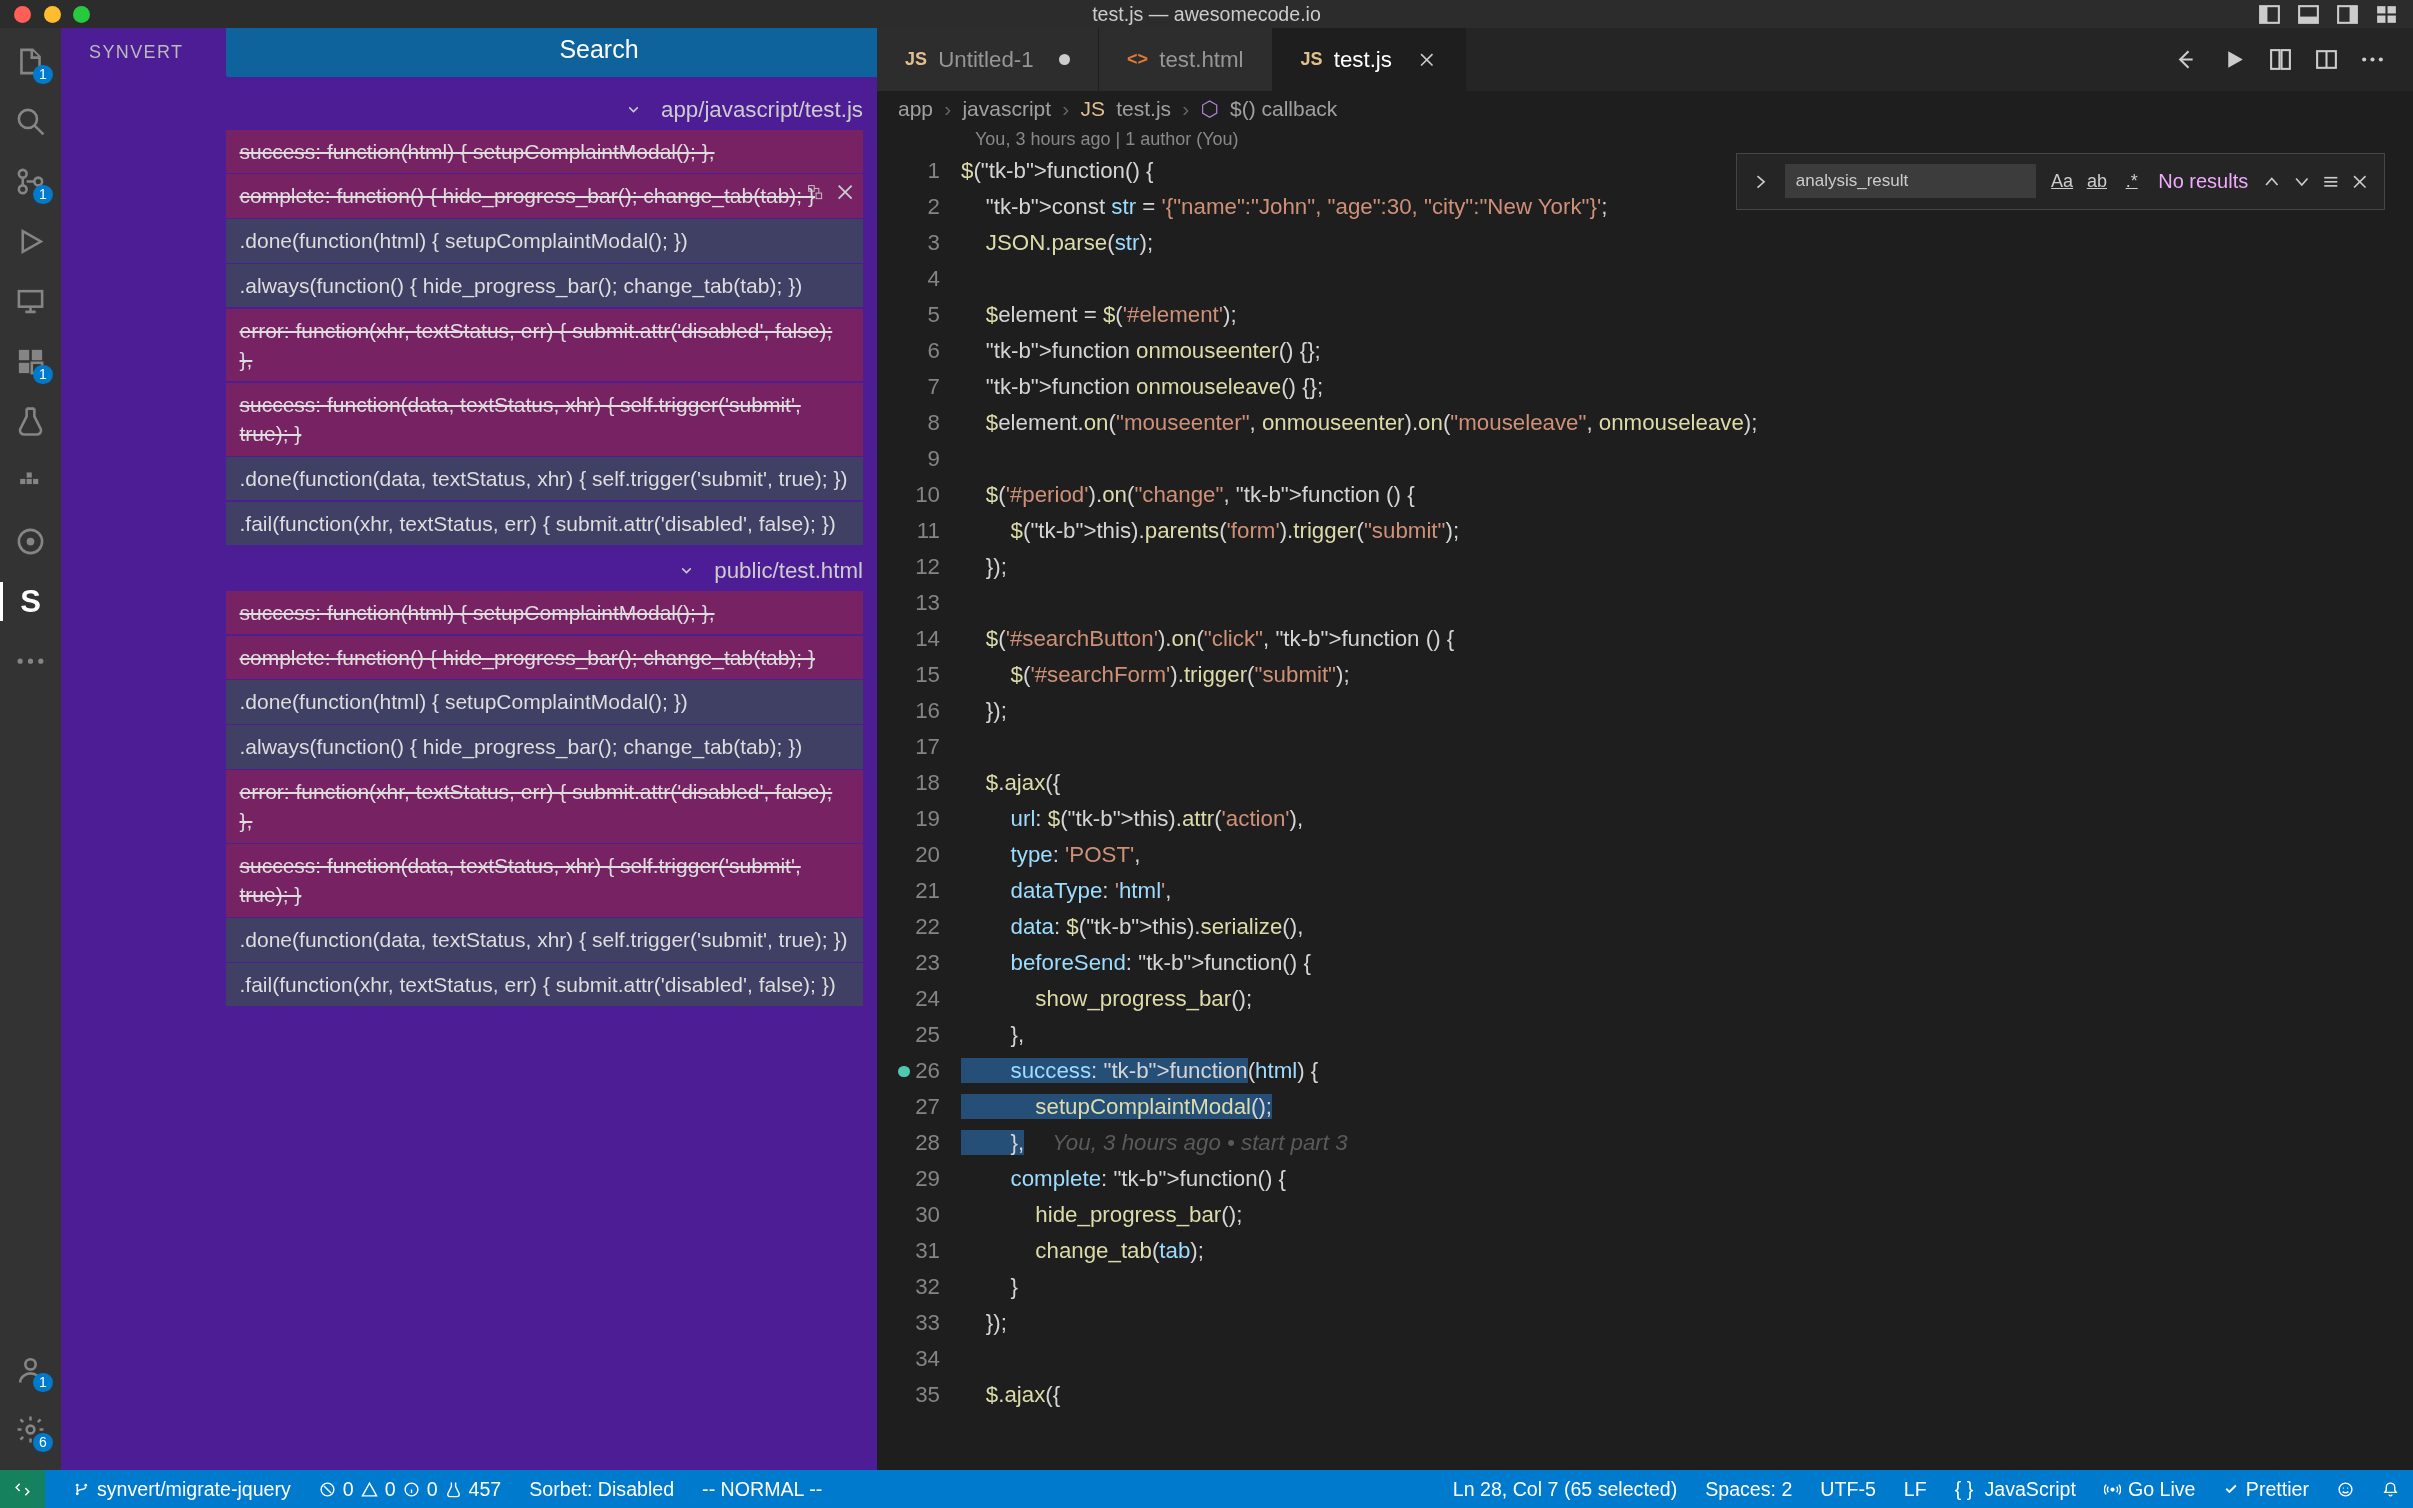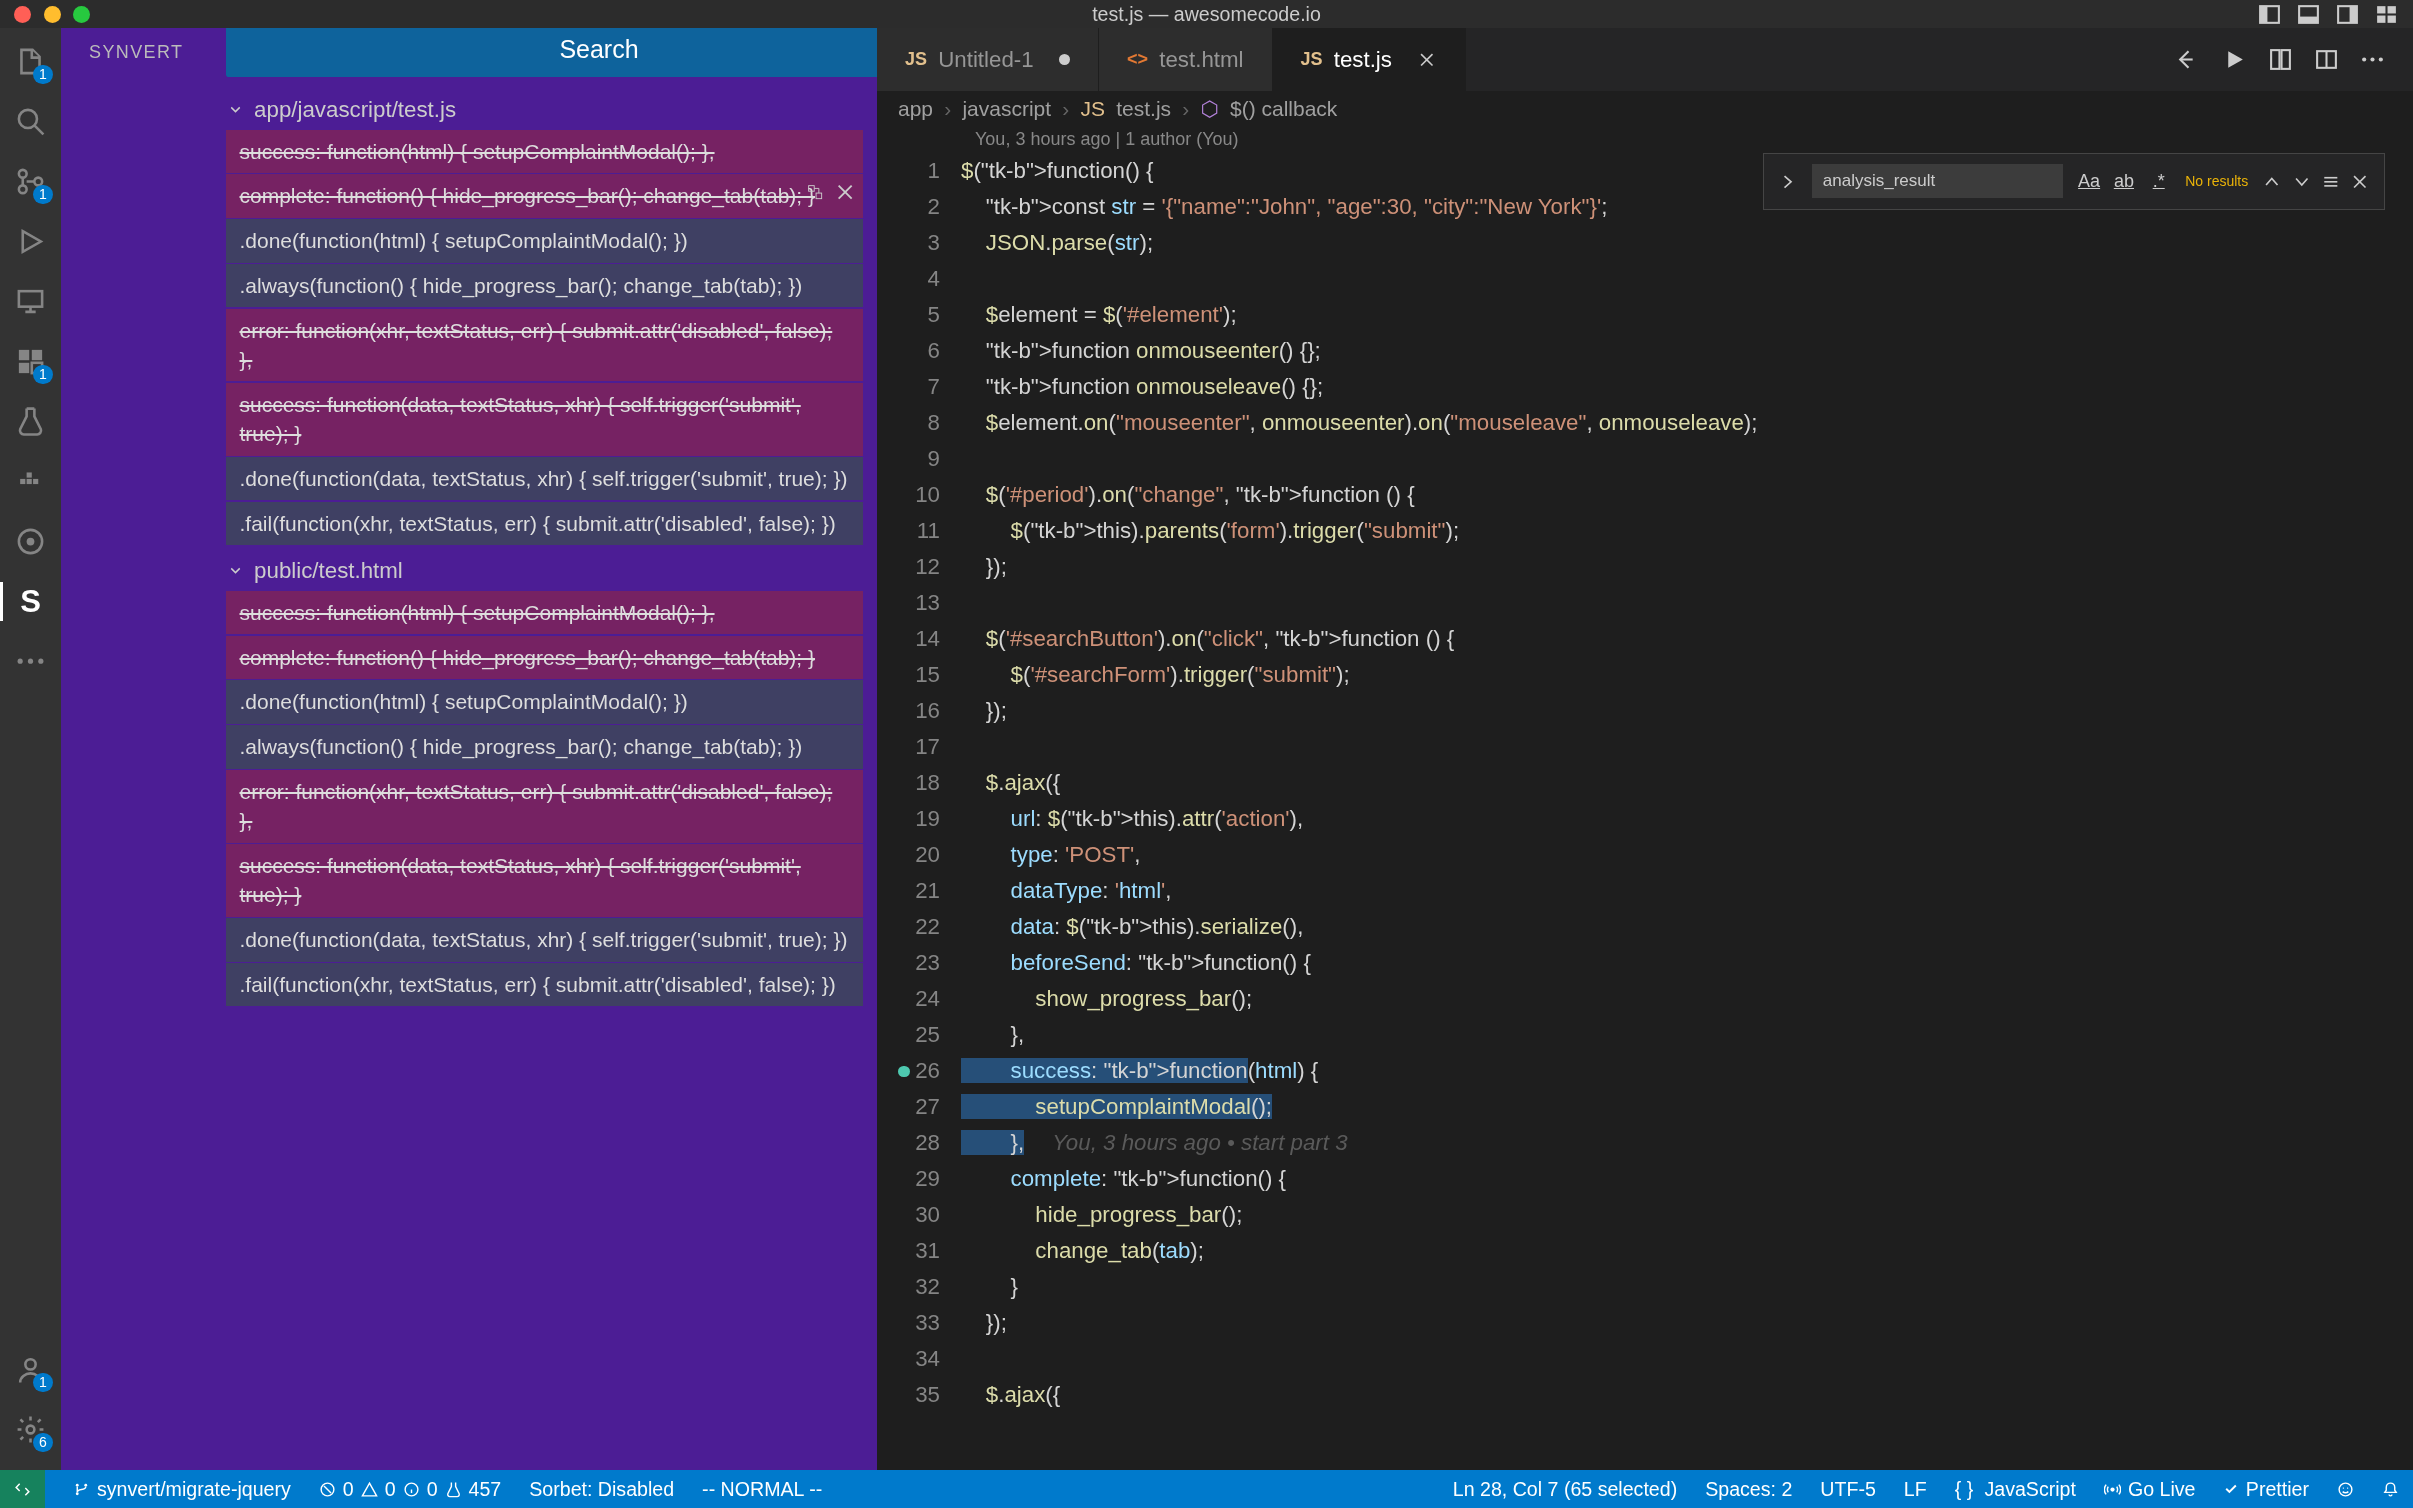--- a/index.html
+++ b/index.html
@@ -27,21 +27,21 @@
 .activity-bottom { margin-top: auto; }
 
 
 .sidebar { width: 816px; background: #4c1d95; display: flex; flex-direction: row; overflow: hidden; }
 .sidebar-header { height: 49px; display: flex; align-items: center; padding: 0 28px; color: #bbbbbb; font-size: 18px; letter-spacing: 1.4px; font-weight: 400; }
 .sidebar-content { flex: 1; padding: 0 14px; overflow-y: auto; }
 .btn-primary { background: #0e639c; color: #fff; border: none; width: 747px; height: 56px; font-size: 25px; margin: 0 auto 14px; display: block; cursor: pointer; border-radius: 2.8px; }
 .btn-search { margin-top: -7px; }
 
 .file-group { margin-bottom: 7px; }
-.file-header { display: flex; align-items: center; gap: 9px; padding: 5.6px 0; color: #ccc; font-size: 22.3px; cursor: pointer; }
+.file-header { display: flex; align-items: center; gap: 18px; padding: 5.6px 0; color: #ccc; font-size: 22.3px; cursor: pointer; justify-content: flex-end; }
 .chevron { width: 19.6px; height: 19.6px; display: inline-flex; align-items: center; justify-content: center; }
 
 .result-item { padding: 7px 14px; margin: 1.4px 0; font-size: 21px; line-height: 1.4; border-radius: 0; position: relative; font-family: Liberation Sans, sans-serif; }
 .result-delete { background: rgba(160, 40, 50, 0.5); text-decoration: line-through; color: #ddd; }
 .result-add { background: rgba(50, 100, 50, 0.5); color: #ddd; }
 .result-item .item-actions { position: absolute; right: 7px; top: 7px; display: none; gap: 7px; }
 .result-item:hover .item-actions, .result-item.hovered .item-actions { display: flex; }
 .item-action-icon { width: 22.3px; height: 22.3px; cursor: pointer; color: #ccc; }
 
 
@@ -75,21 +75,21 @@
 .sel { background: #264f78; }
 .blame-inline { color: #5a5a5a; font-style: italic; margin-left: 28px; }
 .gutter-dot { display: inline-block; width: 11.2px; height: 11.2px; border-radius: 50%; background: #4ec9b0; margin-right: 5.6px; vertical-align: middle; }
 
 
 .find-widget { position: absolute; top: 0; right: 28px; background: #252526; border: 0.7px solid #454545; display: flex; align-items: center; padding: 9.8px 14px; gap: 14px; z-index: 10; }
 .find-widget .expand { width: 19.6px; height: 19.6px; color: #ccc; cursor: pointer; }
 .find-widget input { background: #3c3c3c; border: none; color: #ccc; font-size: 17px; padding: 7px 11.2px; width: 251px; }
 .find-icons { display: flex; gap: 9.8px; }
 .find-icons .fi { width: 25px; height: 25px; display: flex; align-items: center; justify-content: center; color: #ccc; font-size: 18px; cursor: pointer; border-radius: 2.8px; text-decoration: underline; }
-.no-results { color: #eab308; font-size: 14px; }
+.no-results { color: #f0abfc; font-size: 20px; }
 .find-nav { display: flex; gap: 9.8px; }
 
 
 .statusbar { height: 38px; background: #007acc; display: flex; align-items: center; padding: 0 14px; gap: 28px; color: #fff; font-size: 19.6px; }
 .status-remote { background: #16825d; height: 100%; display: flex; align-items: center; padding: 0 14px; margin-left: -14px; }
 .status-right { margin-left: auto; display: flex; align-items: center; gap: 28px; }
 .status-item { display: flex; align-items: center; gap: 7px; cursor: pointer; }
 
 svg { fill: currentColor; }
 </style>

